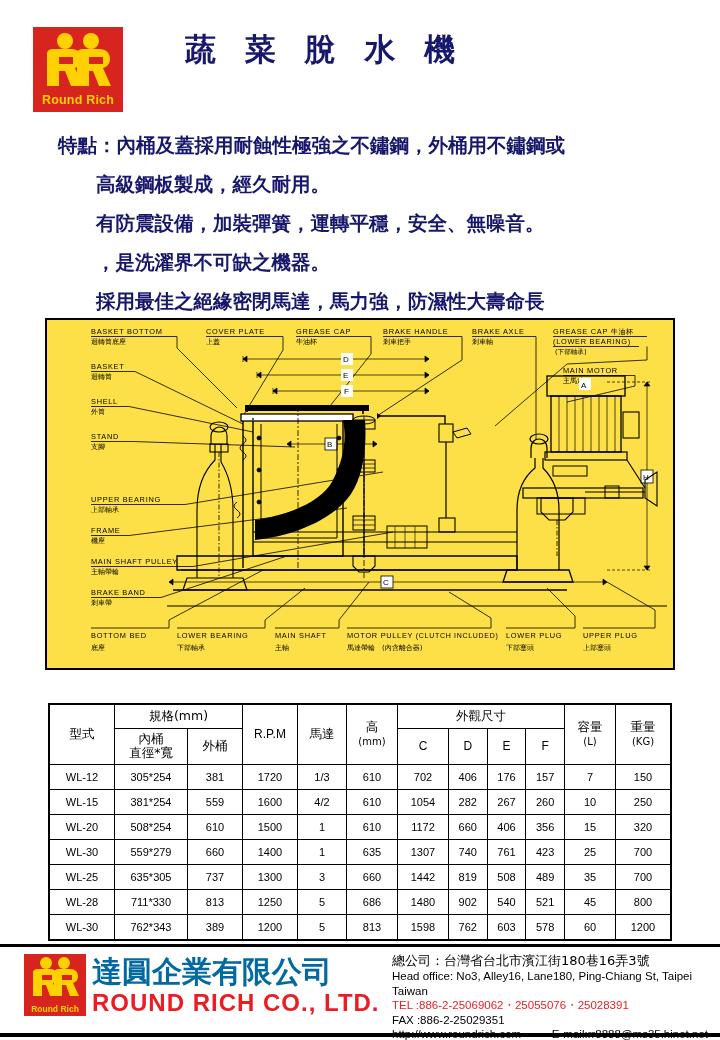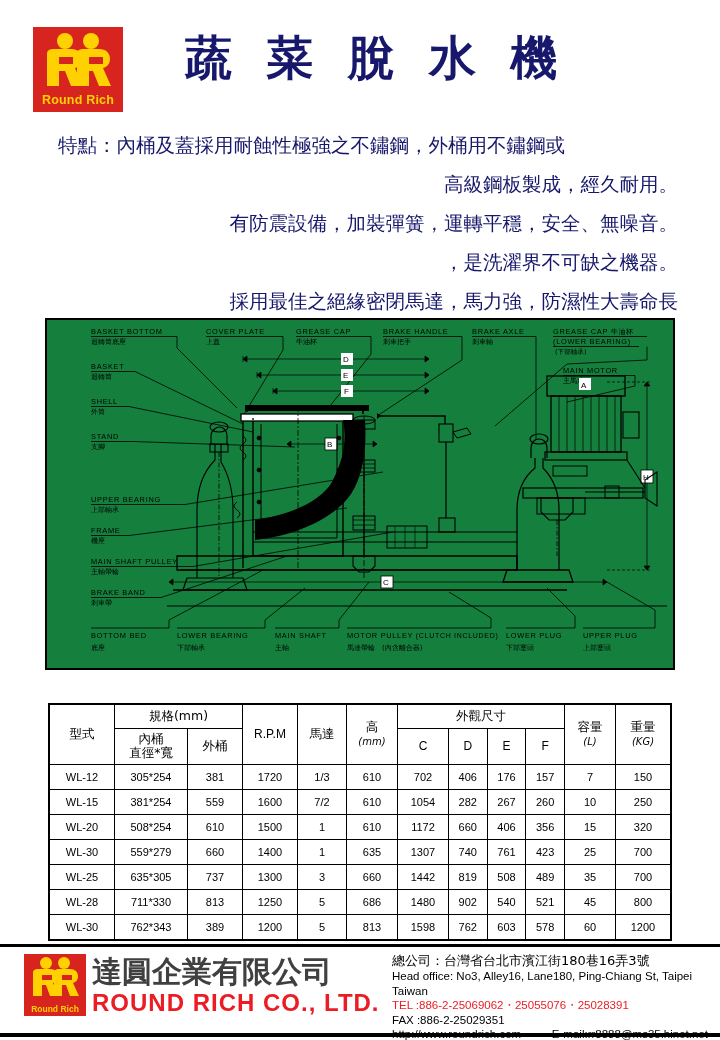--- a/index.html
+++ b/index.html
@@ -8,61 +8,61 @@
 
   
   .header{position:absolute;left:0;top:0;width:720px;height:118px;}
   .logo-box{position:absolute;left:33px;top:27px;width:90px;height:85px;
             background:#d8241f;}
   .logo-mark{position:absolute;left:0;top:3px;width:90px;height:60px;}
   .logo-name{position:absolute;left:0;bottom:5px;width:90px;text-align:center;
              color:#ffd100;font-size:12.5px;font-weight:bold;
              font-family:"Liberation Sans",sans-serif;letter-spacing:.2px;}
   .main-title{position:absolute;left:185px;top:34px;width:420px;
-              color:#17176b;font-size:47px;font-weight:bold;letter-spacing:9px;
+              color:#17176b;font-size:31px;font-weight:bold;letter-spacing:9px;
               font-family:"DejaVu Sans",sans-serif;line-height:1;
               white-space:nowrap;}
 
   
   .features{position:absolute;left:58px;top:126px;width:620px;
-            color:#17176b;font-size:19.5px;font-weight:normal;line-height:39px;
+            color:#17176b;font-size:19.5px;font-weight:bold;line-height:39px;
             font-family:"DejaVu Sans",sans-serif;}
   .feat-line{white-space:nowrap;}
-  .feat-indent{padding-left:38px;text-align:right;}
+  .feat-indent{padding-left:38px;}
 
   
   .diagram{position:absolute;left:45px;top:318px;width:630px;height:352px;
-           border:2px solid #000;background:#15803d;box-sizing:border-box;}
+           border:2px solid #000;background:#fde047;box-sizing:border-box;}
   .diagram svg{display:block;}
 
   
   .spec-wrap{position:absolute;left:48px;top:703px;width:624px;}
   table.spec{border-collapse:collapse;width:624px;background:#fff;
              border:2.5px solid #000;}
   table.spec td,table.spec th{border:1px solid #000;text-align:center;
              font-weight:normal;color:#000;
              font-family:"Liberation Sans",sans-serif;}
   table.spec th{font-size:12.5px;font-family:"DejaVu Sans",sans-serif;
              padding:3px 1px;}
   table.spec th.lat{font-family:"Liberation Sans",sans-serif;font-size:12px;}
   table.spec td{font-size:11px;height:24px;padding:0;}
-  .sub{font-size:10px;font-style:italic;}
+  .sub{font-size:10px;}
   .hdr-h{line-height:1.15;}
 
   
   .rule{position:absolute;left:0;width:720px;background:#000;}
   .rule-a{top:944px;height:3px;}
   .rule-b{top:1033px;height:4px;}
   .footer{position:absolute;left:0;top:952px;width:720px;height:80px;}
   .f-logo{position:absolute;left:24px;top:2px;width:62px;height:62px;
           background:#d8241f;}
   .f-logo-mark{position:absolute;left:0;top:1px;width:62px;height:44px;}
   .f-logo-name{position:absolute;left:0;bottom:2px;width:62px;text-align:center;
                color:#ffd100;font-size:8.5px;font-weight:bold;}
-  .f-cn{position:absolute;left:92px;top:0px;color:#404040;font-size:30px;
+  .f-cn{position:absolute;left:92px;top:0px;color:#0369a1;font-size:30px;
         font-weight:bold;font-family:"DejaVu Sans",sans-serif;white-space:nowrap;}
   .f-en{position:absolute;left:92px;top:37px;color:#ec1c24;font-size:24px;
         font-weight:bold;letter-spacing:1px;
         font-family:"Liberation Sans",sans-serif;white-space:nowrap;}
   .f-contact{position:absolute;left:392px;top:0px;width:330px;
              font-size:11.5px;line-height:14.6px;color:#000;
              font-family:"Liberation Sans",sans-serif;}
   .f-contact .cn{font-family:"DejaVu Sans",sans-serif;font-size:13px;
              line-height:17px;}
   .f-contact .tel{color:#ec1c24;}
@@ -388,21 +388,21 @@
           <td>176</td>
           <td>157</td>
           <td>7</td>
           <td>150</td>
         </tr>
         <tr>
           <td>WL-15</td>
           <td>381*254</td>
           <td>559</td>
           <td>1600</td>
-          <td>7/2</td>
+          <td>4/2</td>
           <td>610</td>
           <td>1054</td>
           <td>282</td>
           <td>267</td>
           <td>260</td>
           <td>10</td>
           <td>250</td>
         </tr>
         <tr>
           <td>WL-20</td>

